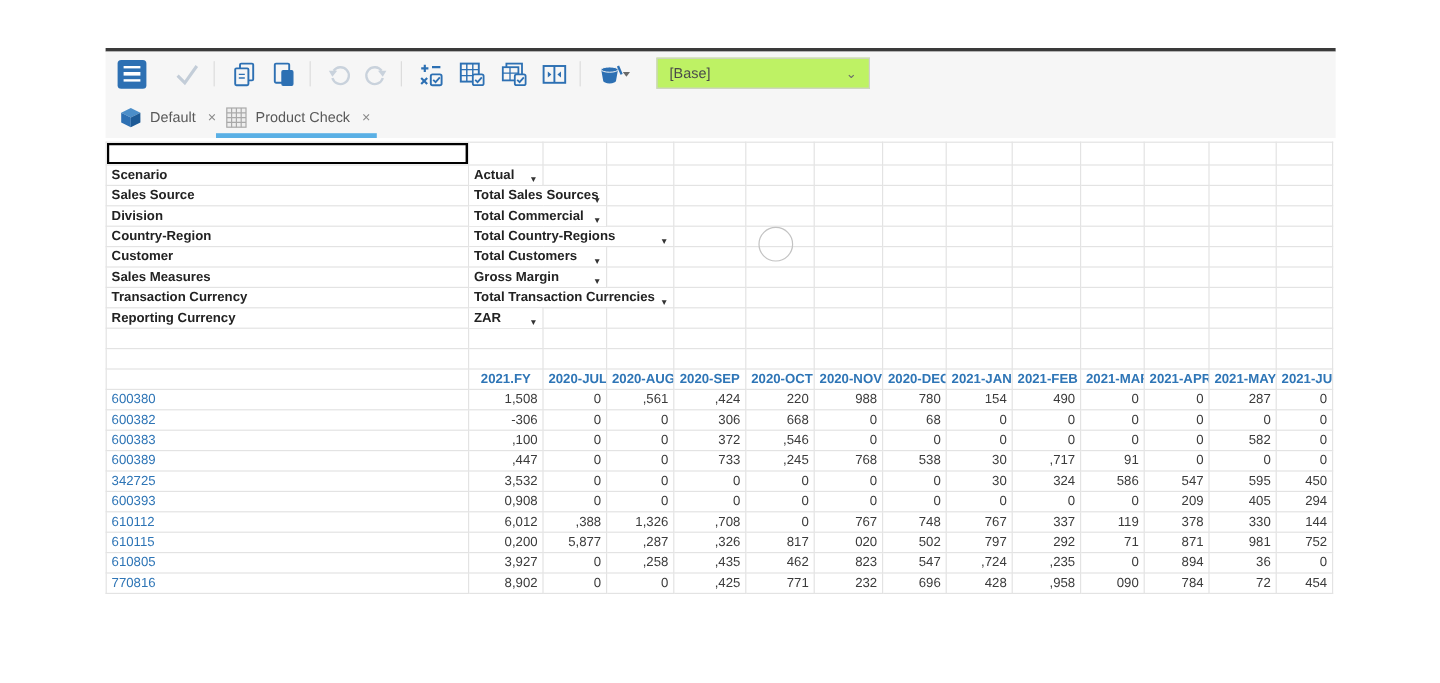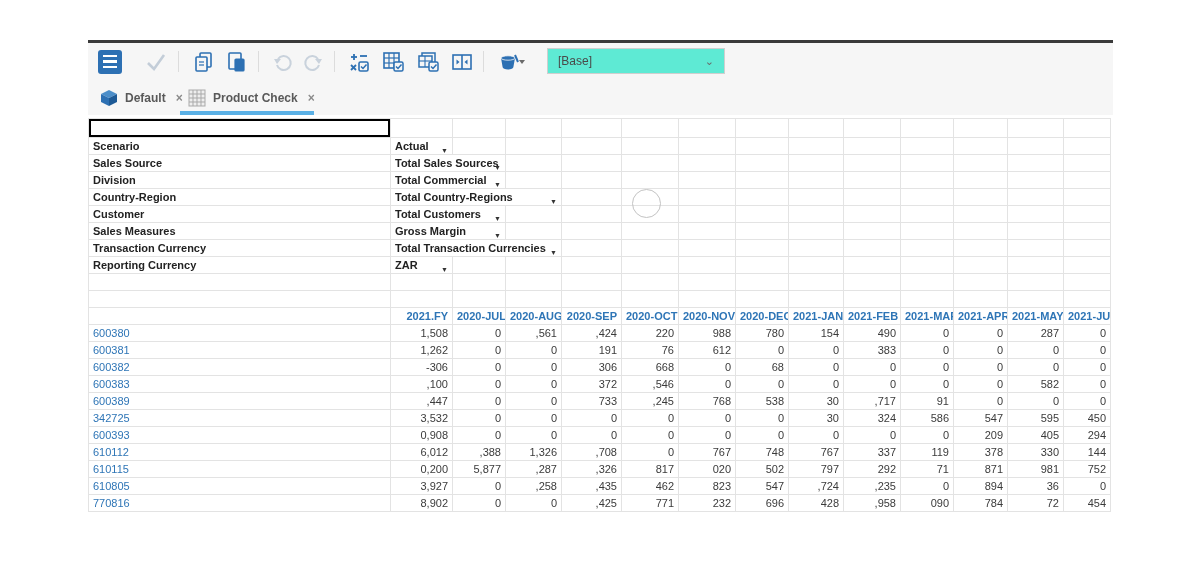--- a/index.html
+++ b/index.html
@@ -6,36 +6,36 @@
   body{width:1200px;height:569px;background:#ffffff;overflow:hidden;
        font-family:"Liberation Sans",sans-serif;position:relative;}
   .app{position:absolute;left:88px;top:40px;width:1025px;height:500px;}
   .topline{position:absolute;left:0;top:0;width:1025px;height:3px;background:#3a3a3a;}
   .toolbar{position:absolute;left:0;top:3px;width:1025px;height:37px;background:#f6f6f6;}
   .tabbar{position:absolute;left:0;top:40px;width:1025px;height:35px;background:#f6f6f6;}
   .tbtn{position:absolute;top:5px;width:27px;height:27px;display:flex;align-items:center;justify-content:center;cursor:pointer;}
   .tsep{position:absolute;top:8px;width:1px;height:21px;background:#dcdcdc;}
   .menu-sq{width:24px;height:24px;background:#2d70b3;border-radius:3px;display:flex;flex-direction:column;justify-content:center;gap:3px;align-items:center;}
   .menu-sq i{display:block;width:14px;height:2.5px;background:#fff;}
-  .basebox{position:absolute;left:459px;top:5px;width:178px;height:26px;background:#5eead4;border:1px solid #cfcfcf;
+  .basebox{position:absolute;left:459px;top:5px;width:178px;height:26px;background:#bef264;border:1px solid #cfcfcf;
            display:flex;align-items:center;font-size:12px;color:#4a4a4a;padding-left:10px;box-sizing:border-box;cursor:pointer;}
   .basebox .chev{margin-left:auto;margin-right:10px;color:#6a6a6a;font-size:11px;}
-  .tab{position:absolute;top:0;height:35px;display:flex;align-items:center;gap:7px;font-size:12px;color:#595959;cursor:pointer;padding:0 4px;font-weight:bold;}
+  .tab{position:absolute;top:0;height:35px;display:flex;align-items:center;gap:7px;font-size:12px;color:#595959;cursor:pointer;padding:0 4px;}
   .tab .x{color:#8a8a8a;font-size:12px;margin-left:3px;cursor:pointer;}
   .tab-underline{position:absolute;height:4px;bottom:0;background:#5ab0e5;}
   .gridwrap{position:absolute;left:0;top:78px;}
   table.sheet{border-collapse:collapse;table-layout:fixed;width:1022px;}
   table.sheet td{height:17px;padding:0 4px;font-size:11px;line-height:16px;box-sizing:border-box;
                  border:1px solid #e3e3e3;overflow:hidden;white-space:nowrap;background:#fff;}
   tr.selrow td{height:19px;}
   td.selcell{box-shadow:inset 0 0 0 2px #000;border:1px solid #000;}
   td.dimlabel{font-weight:bold;color:#222;border-color:#dcdcdc;}
   td.dimvalue{font-weight:bold;color:#222;border-color:#c9c9c9;position:relative;padding-right:14px;cursor:pointer;}
   td.dimvalue .caret{position:absolute;right:4px;top:5px;font-size:7px;color:#333;}
-  td.colhead{font-weight:bold;color:#2e75b6;text-align:right;border-color:#c2c2c2;padding:0 2px;cursor:pointer;}
+  td.colhead{font-weight:bold;color:#2e75b6;text-align:center;border-color:#c2c2c2;padding:0 2px;cursor:pointer;}
   td.rowlabel{color:#2e75b6;padding-left:20px;border-color:#b0b0b0;cursor:pointer;}
   td.num{color:#3b3b3b;text-align:right;border-color:#d6d6d6;cursor:pointer;}
   td.blankhead{border-color:#f0f0f0;border-left-color:#fff;border-top-color:#fff;}
   .spinner{position:absolute;left:544px;top:149px;width:27px;height:27px;border:1.5px solid #c3c3c3;border-radius:50%;background:transparent;}
   svg.ic{display:block;}
 </style>
 </head>
 <body>
 
 <div class="app">
@@ -373,36 +373,20 @@
             <td class="num">988</td>
             <td class="num">780</td>
             <td class="num">154</td>
             <td class="num">490</td>
             <td class="num">0</td>
             <td class="num">0</td>
             <td class="num">287</td>
             <td class="num">0</td>
           </tr>
           <tr>
-            <td class="rowlabel">600381</td>
-            <td class="num">1,262</td>
-            <td class="num">0</td>
-            <td class="num">0</td>
-            <td class="num">191</td>
-            <td class="num">76</td>
-            <td class="num">612</td>
-            <td class="num">0</td>
-            <td class="num">0</td>
-            <td class="num">383</td>
-            <td class="num">0</td>
-            <td class="num">0</td>
-            <td class="num">0</td>
-            <td class="num">0</td>
-          </tr>
-          <tr>
             <td class="rowlabel">600382</td>
             <td class="num">-306</td>
             <td class="num">0</td>
             <td class="num">0</td>
             <td class="num">306</td>
             <td class="num">668</td>
             <td class="num">0</td>
             <td class="num">68</td>
             <td class="num">0</td>
             <td class="num">0</td>

